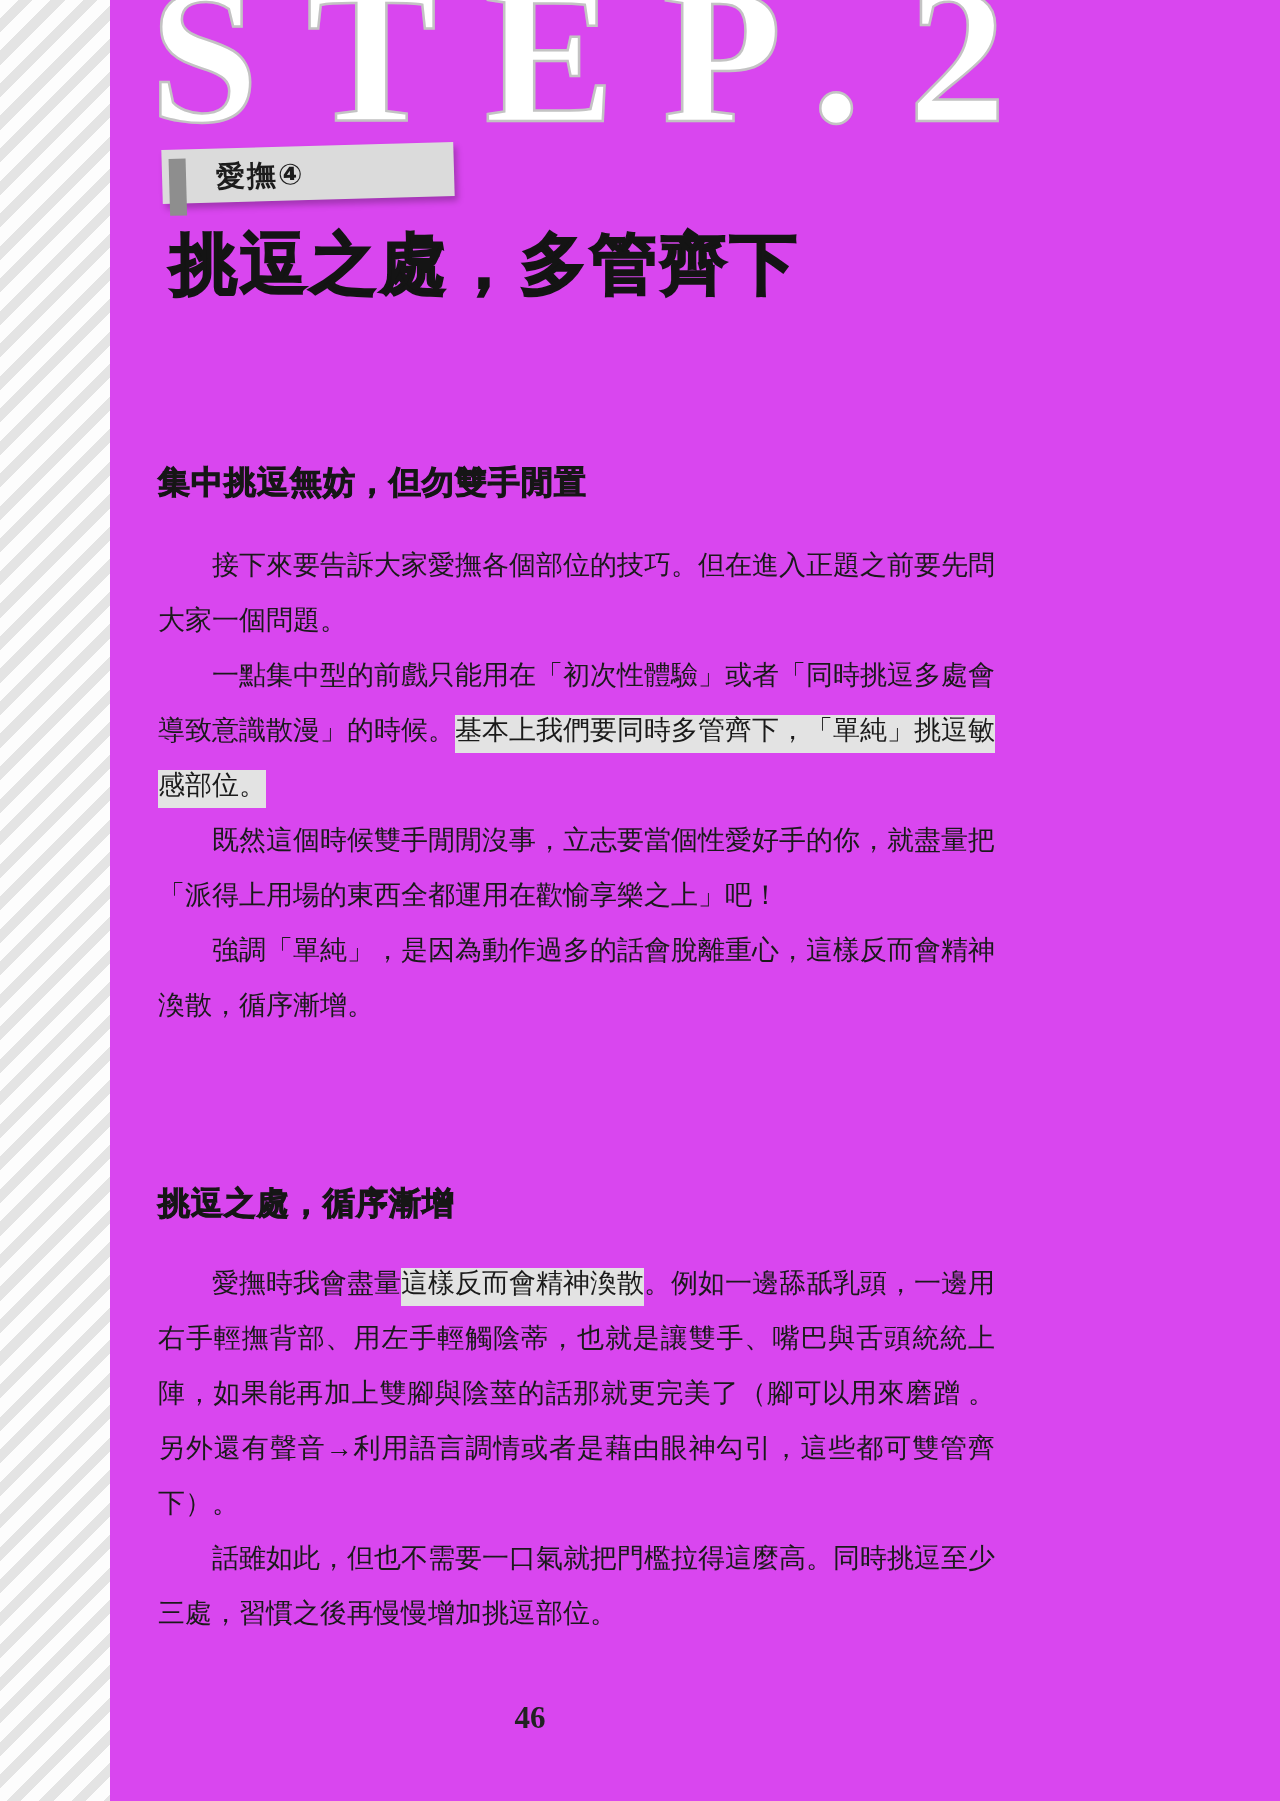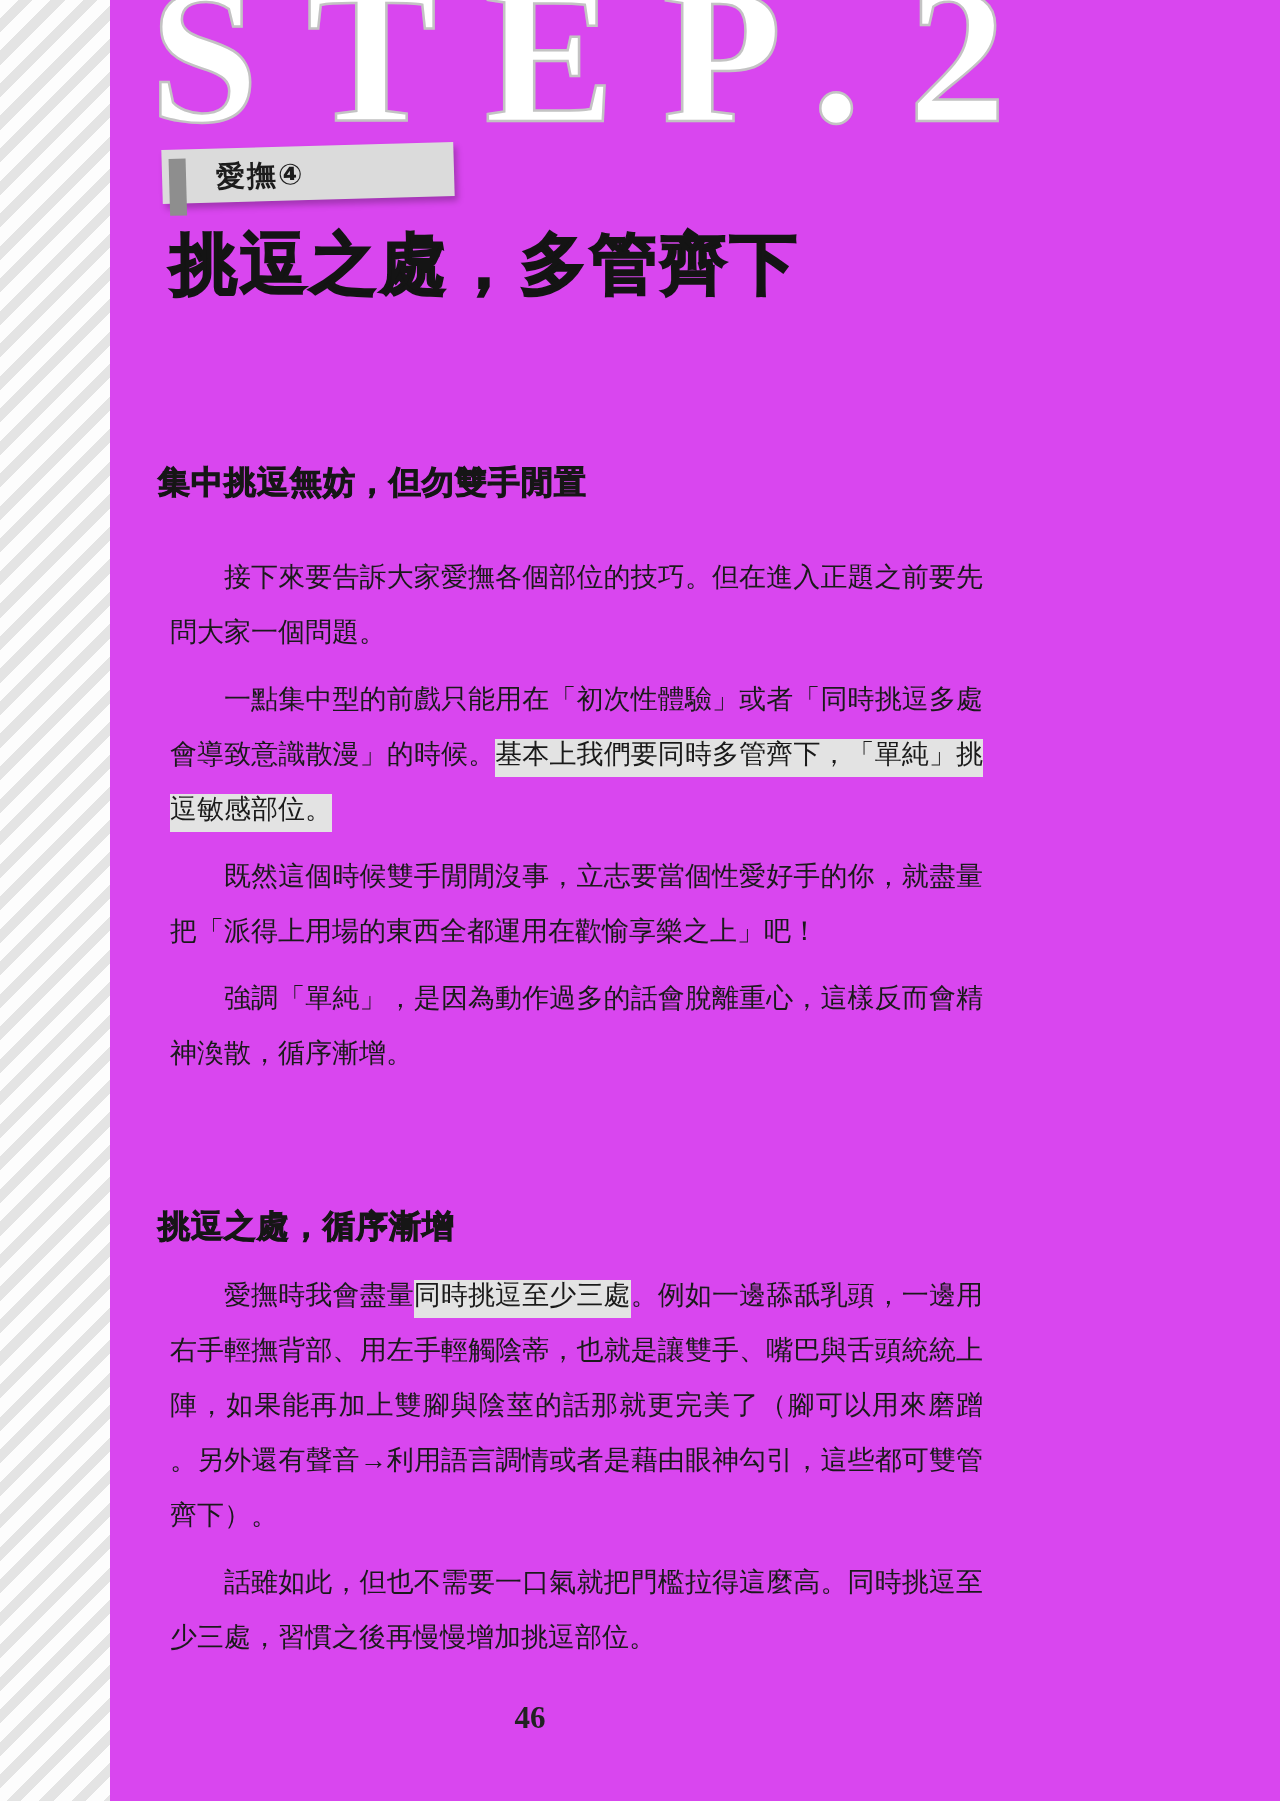--- a/index.html
+++ b/index.html
@@ -47,29 +47,29 @@
     font-weight:900;font-size:67px;line-height:1.2;color:#141414;
     letter-spacing:3px;-webkit-text-stroke:2px #141414;white-space:nowrap;
   }
   .h2{
     position:absolute;left:158px;margin:0;
     font-family:"Liberation Sans","DejaVu Sans",sans-serif;
     font-weight:800;font-size:32px;line-height:1.25;color:#161616;
     letter-spacing:1px;-webkit-text-stroke:1px #161616;white-space:nowrap;text-align:right;
   }
   .h2-1{top:462px;}
-  .h2-2{top:1183px;margin-top:23px;}
+  .h2-2{top:1183px;}
   .body{
     position:absolute;left:158px;width:837px;
     font-size:27px;line-height:55px;color:#1a1a1a;
     text-align:justify;
   }
   .body-1{top:538px;}
   .body-2{top:1256px;}
-  .body p{margin:12px;text-indent:2em;}
+  .body p{margin:0;text-indent:2em;}
   .hl{
     background:#e3e3e3;
     padding-bottom:8px;
     box-decoration-break:clone;
     -webkit-box-decoration-break:clone;
   }
   .pagenum{
     position:absolute;left:0;top:1700px;width:1060px;
     text-align:center;
     font-family:"Liberation Serif","DejaVu Serif",serif;
@@ -97,19 +97,19 @@
   <div class="body body-1">
     <p><span>接下來要告訴大家愛撫各個部位的技巧。但在進入正題之前要先問大家一個問題。</span></p>
     <p><span>一點集中型的前戲只能用在「初次性體驗」或者「同時挑逗多處會導致意識散漫」的時候。</span><span class="hl">基本上我們要同時多管齊下，「單純」挑逗敏感部位。</span></p>
     <p><span>既然這個時候雙手閒閒沒事，立志要當個性愛好手的你，就盡量把「派得上用場的東西全都運用在歡愉享樂之上」吧！</span></p>
     <p><span>強調「單純」，是因為動作過多的話會脫離重心，這樣反而會精神渙散，循序漸增。</span></p>
   </div>
 
   <h2 class="h2 h2-2">挑逗之處，循序漸增</h2>
 
   <div class="body body-2">
-    <p><span>愛撫時我會盡量</span><span class="hl">同時挑逗至少三處</span><span>。例如一邊舔舐乳頭，一邊用右手輕撫背部、用左手輕觸陰蒂，也就是讓雙手、嘴巴與舌頭統統上陣，如果能再加上雙腳與陰莖的話那就更完美了（腳可以用來磨蹭 。另外還有聲音→利用語言調情或者是藉由眼神勾引，這些都可雙管齊下）。</span></p>
+    <p><span>愛撫時我會盡量</span><span class="hl">這樣反而會精神渙散</span><span>。例如一邊舔舐乳頭，一邊用右手輕撫背部、用左手輕觸陰蒂，也就是讓雙手、嘴巴與舌頭統統上陣，如果能再加上雙腳與陰莖的話那就更完美了（腳可以用來磨蹭 。另外還有聲音→利用語言調情或者是藉由眼神勾引，這些都可雙管齊下）。</span></p>
     <p><span>話雖如此，但也不需要一口氣就把門檻拉得這麼高。同時挑逗至少三處，習慣之後再慢慢增加挑逗部位。</span></p>
   </div>
 
   <div class="pagenum">46</div>
 
 </div>
 
 </body></html>

